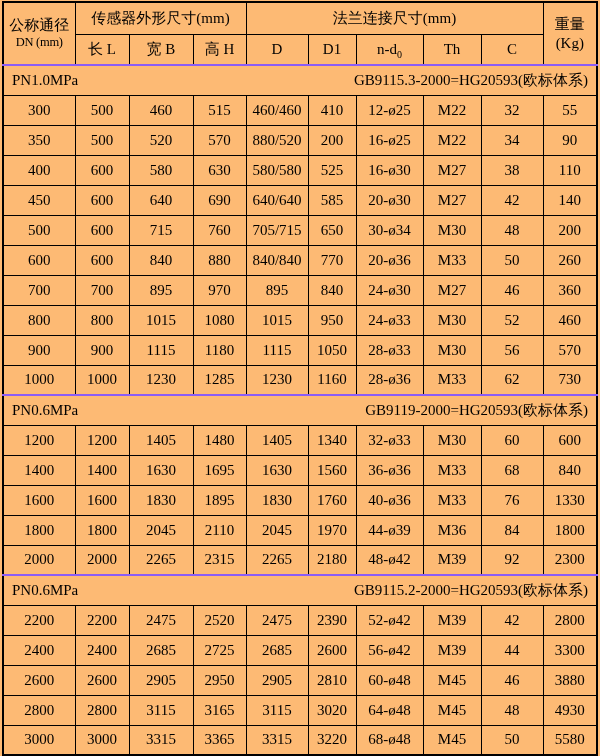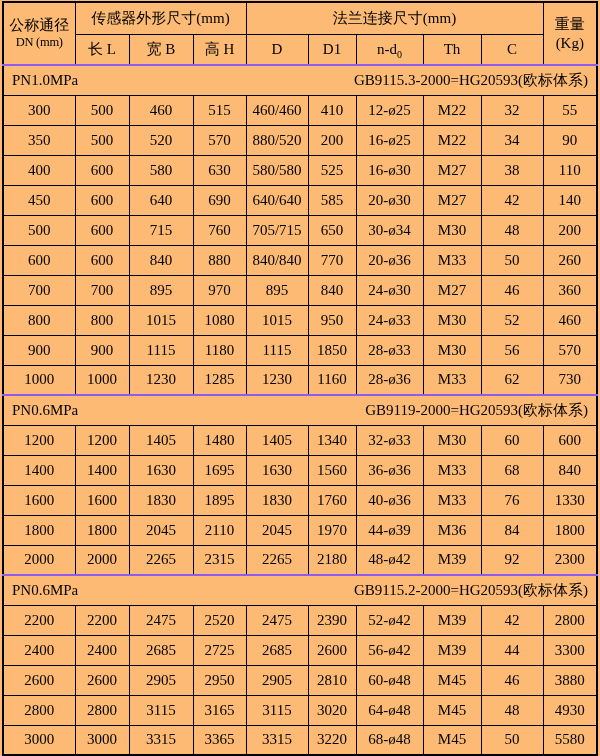--- a/index.html
+++ b/index.html
@@ -218,21 +218,21 @@
           <td>M30</td>
           <td>52</td>
           <td>460</td>
         </tr>
         <tr>
           <td>900</td>
           <td>900</td>
           <td>1115</td>
           <td>1180</td>
           <td>1115</td>
-          <td>1850</td>
+          <td>1050</td>
           <td>28-ø33</td>
           <td>M30</td>
           <td>56</td>
           <td>570</td>
         </tr>
         <tr>
           <td>1000</td>
           <td>1000</td>
           <td>1230</td>
           <td>1285</td>

